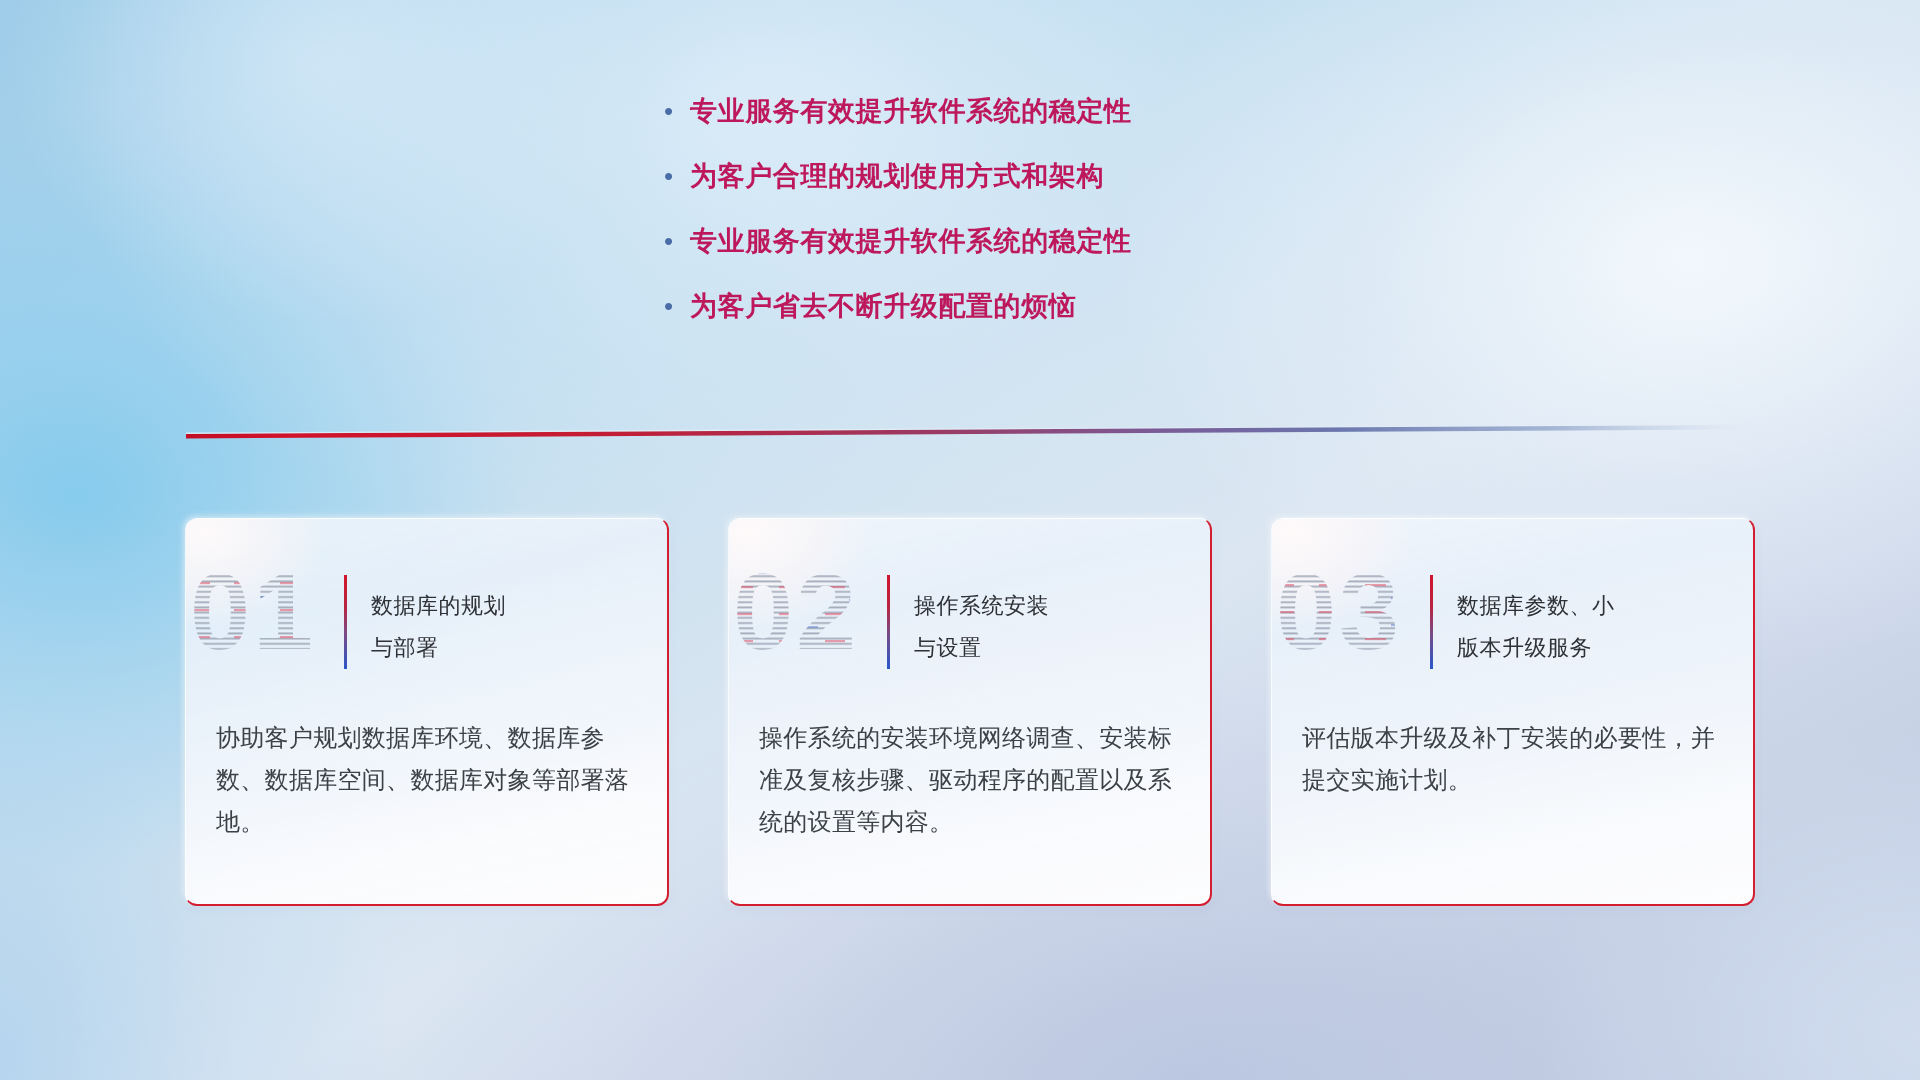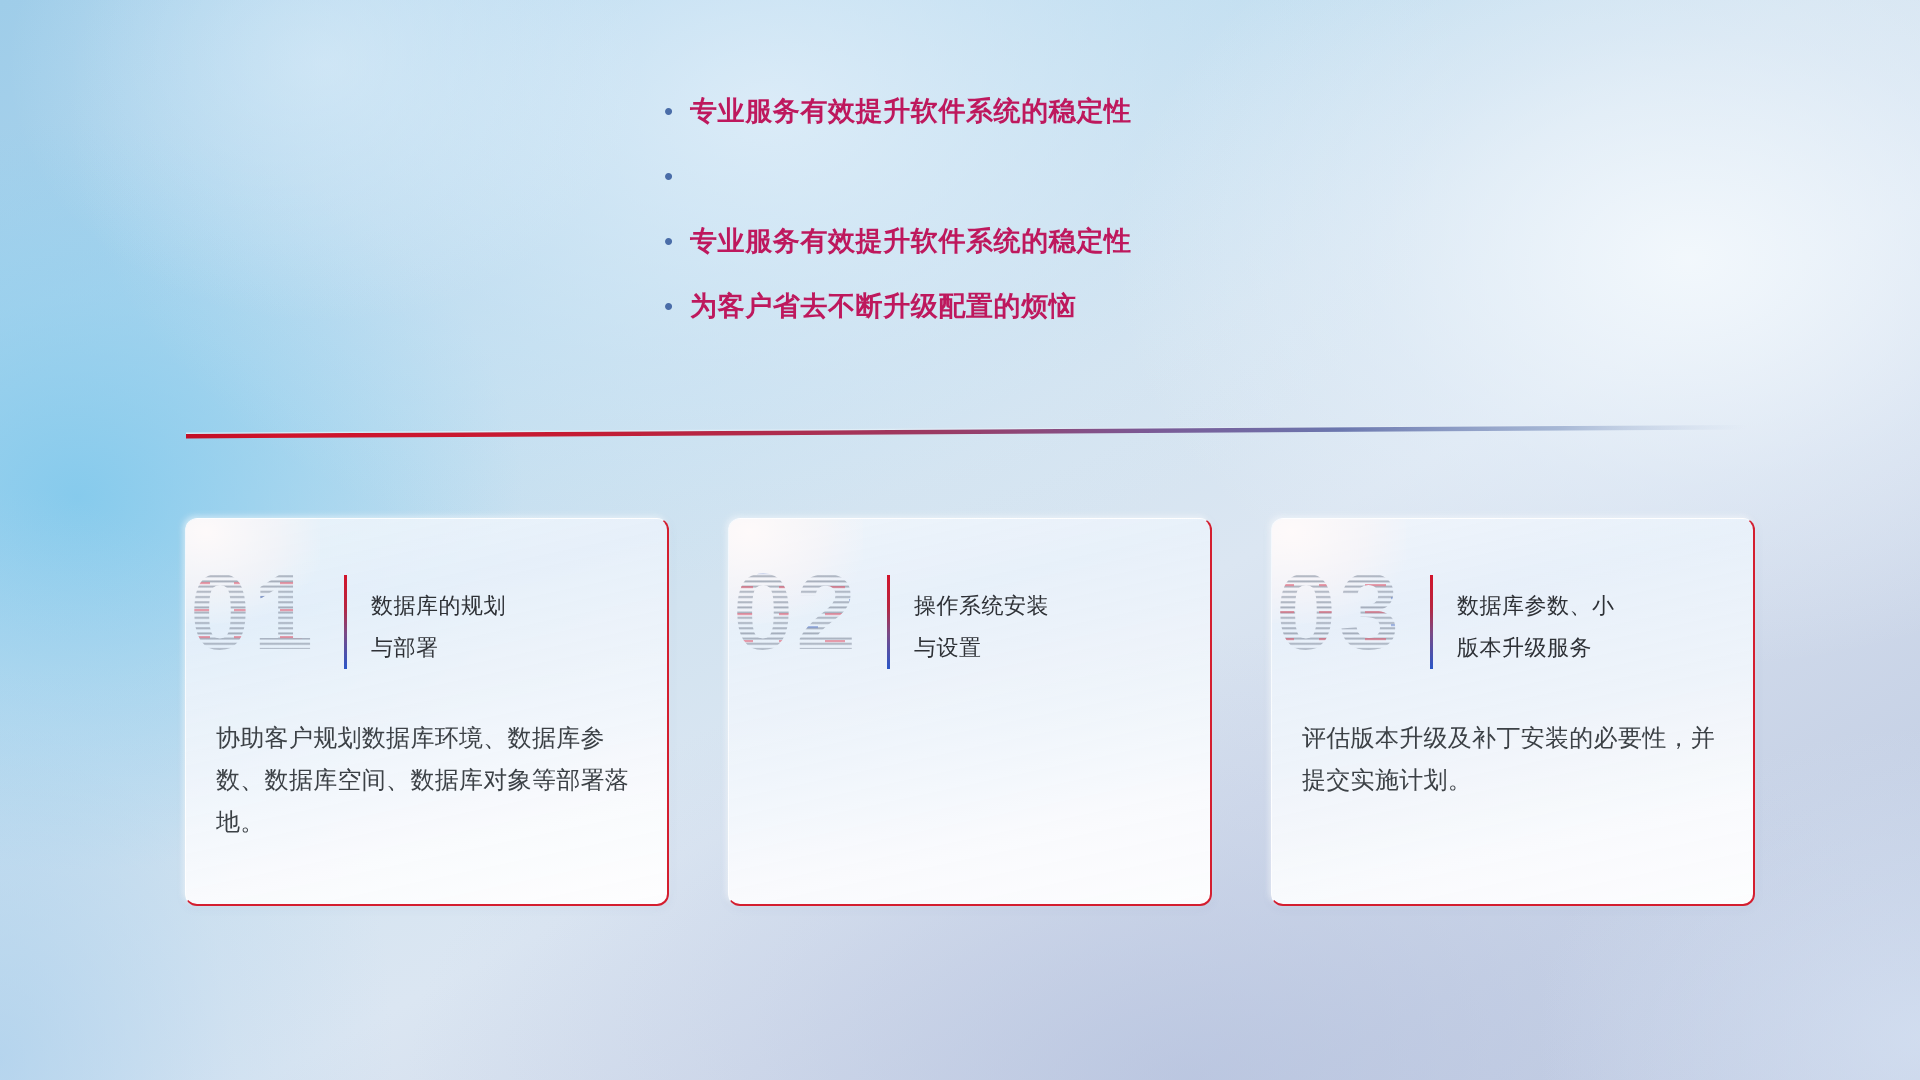--- a/index.html
+++ b/index.html
@@ -197,20 +197,21 @@
 
   <div id="bullets">
 
     <div class="bullet-row">
       <span class="bullet-dot">•</span>
       <span class="bullet-text">专业服务有效提升软件系统的稳定性</span>
     </div>
 
     <div class="bullet-row">
       <span class="bullet-dot">•</span>
+      <span class="bullet-text">为客户合理的规划使用方式和架构</span>
     </div>
 
     <div class="bullet-row">
       <span class="bullet-dot">•</span>
       <span class="bullet-text">专业服务有效提升软件系统的稳定性</span>
     </div>
 
     <div class="bullet-row">
       <span class="bullet-dot">•</span>
       <span class="bullet-text">为客户省去不断升级配置的烦恼</span>
@@ -302,20 +303,21 @@
               <text x="4" y="100" fill="url(#accent2)">02</text>
             </g>
           </svg>
         </div>
         <div class="head-bar"></div>
         <div class="card-title">
           <span>操作系统安装</span><br>
           <span>与设置</span>
         </div>
       </div>
+      <div class="card-body">操作系统的安装环境网络调查、安装标准及复核步骤、驱动程序的配置以及系统的设置等内容。</div>
     </div>
 
     <div class="card">
       <div class="card-head">
         <div class="num-wrap">
           <svg viewBox="0 0 152 120" aria-hidden="true">
             <defs>
               <linearGradient id="stripeFade3" x1="0" y1="0" x2="0" y2="1">
                 <stop offset="0" stop-color="#8d95a6" stop-opacity=".18"></stop>
                 <stop offset="0.3" stop-color="#7d8798" stop-opacity=".62"></stop>

